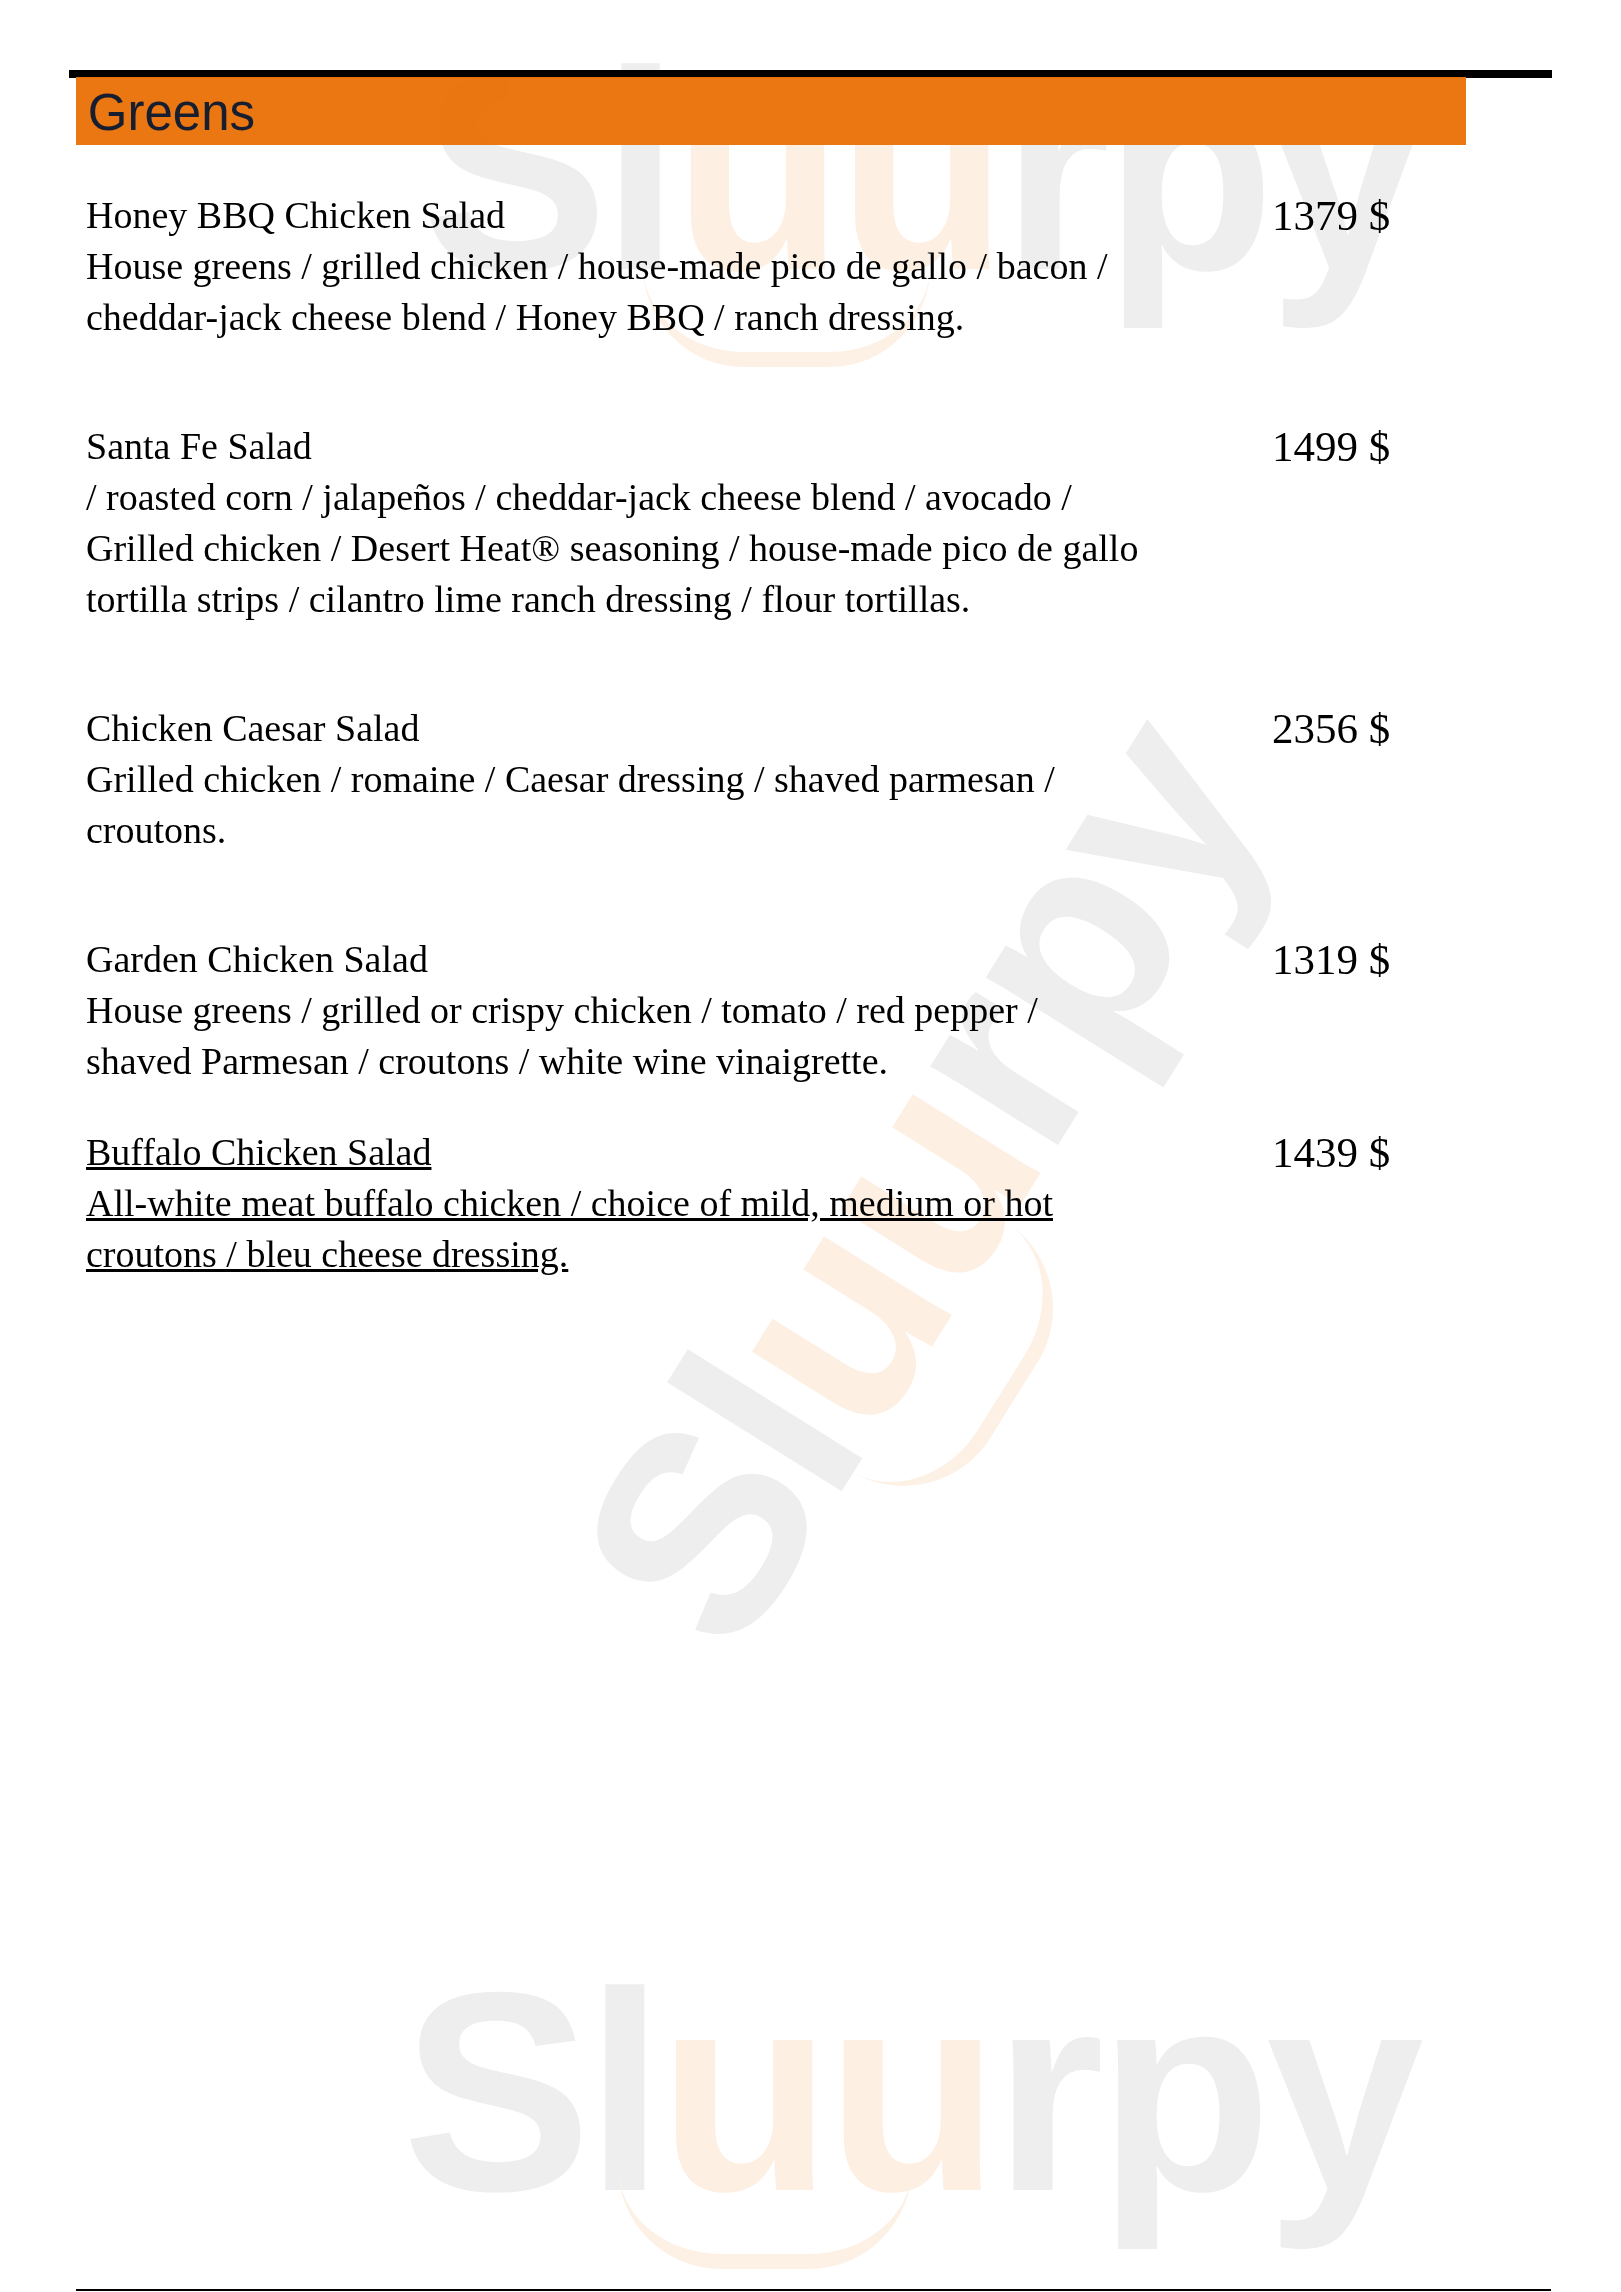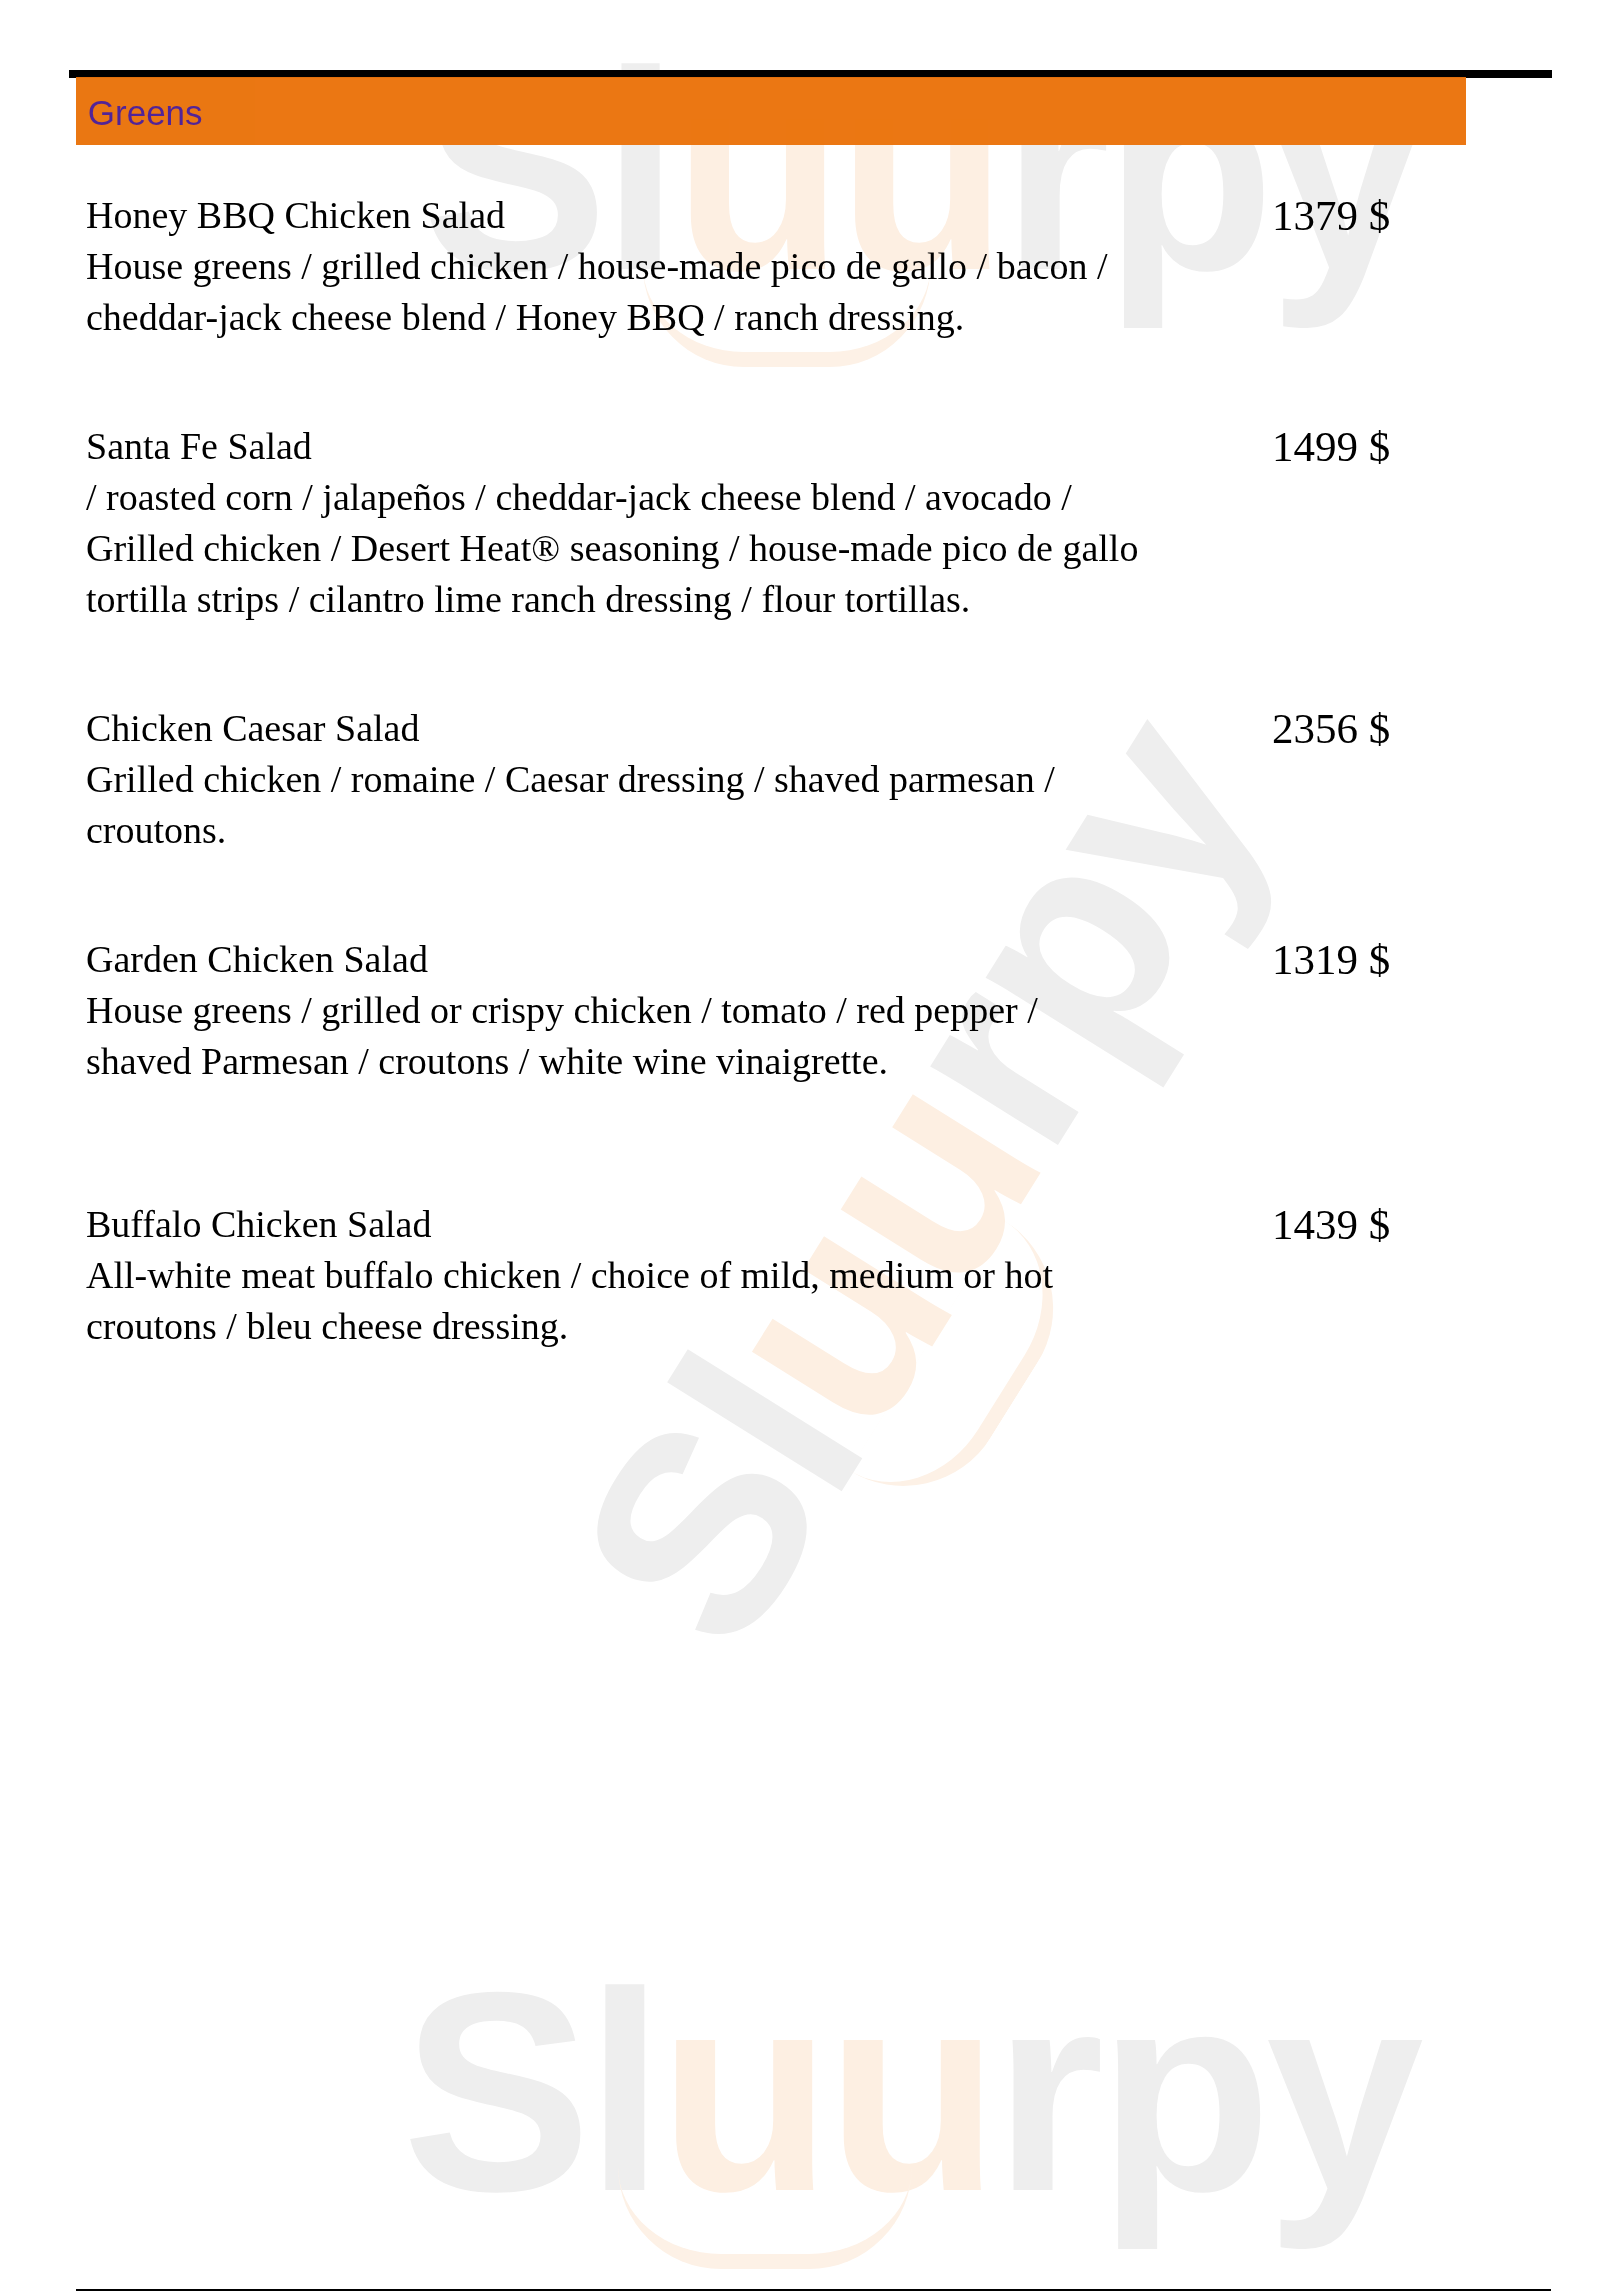--- a/index.html
+++ b/index.html
@@ -28,21 +28,21 @@
     position: absolute; left: 69px; top: 70px; width: 1483px; height: 7.8px;
     background: #000; z-index: 2;
   }
   .section-header {
     position: absolute; left: 76px; top: 77px; width: 1390px; height: 68px;
     background: #ea730b; z-index: 2; opacity: 0.97;
   }
   .section-title {
     position: absolute; left: 11.8px; top: 5.9px;
     font-family: "Liberation Sans", "DejaVu Sans", sans-serif;
-    font-size: 35px; color: #4c1d95; line-height: 59px;
+    font-size: 51px; color: #0f172a; line-height: 59px;
   }
   .menu { position: absolute; left: 0; top: 0; width: 1621px; z-index: 3; }
   .item { position: absolute; left: 86px; width: 1313px; margin-top: 11px; }
   .item .name, .item .desc-line {
     font-size: 38px; line-height: 51px; white-space: nowrap; display: block;
   }
   .item .price {
     position: absolute; left: 1186px; top: 0;
     font-size: 43px; line-height: 51px; white-space: nowrap;
   }
@@ -97,21 +97,21 @@
     <span class="desc-line">croutons.</span>
   </div>
 
   <div class="item" style="top:923px;">
     <span class="name">Garden Chicken Salad</span>
     <span class="price">1319 $</span>
     <span class="desc-line">House greens / grilled or crispy chicken / tomato / red pepper /</span>
     <span class="desc-line">shaved Parmesan / croutons / white wine vinaigrette.</span>
   </div>
 
-  <div class="item" style="top:1188px;">
+  <div class="item" style="top:1116px;text-decoration:underline;">
     <span class="name">Buffalo Chicken Salad</span>
     <span class="price">1439 $</span>
     <span class="desc-line">All-white meat buffalo chicken / choice of mild, medium or hot</span>
     <span class="desc-line">croutons / bleu cheese dressing.</span>
   </div>
 </div>
 
 <div class="bottom-rule"></div>
 
 

